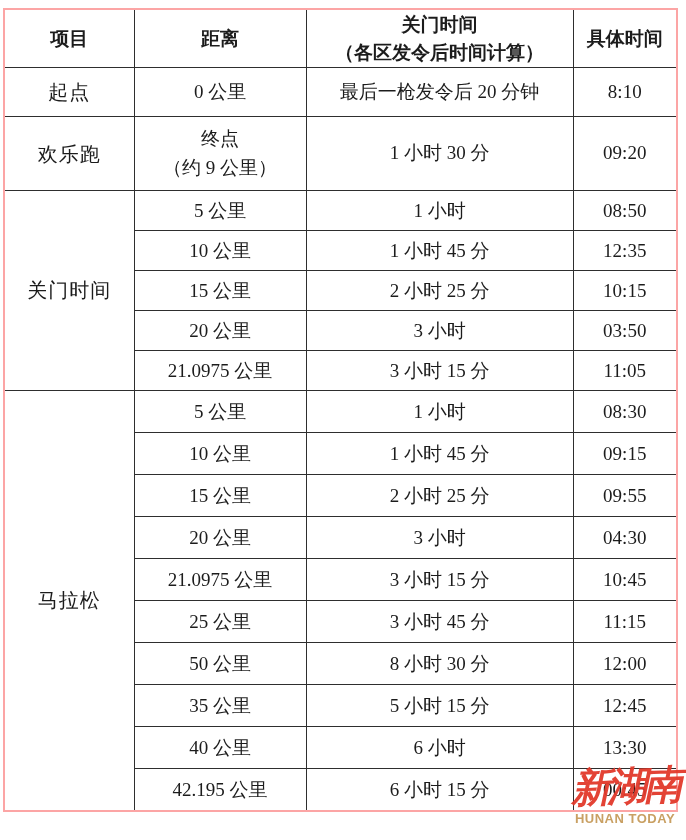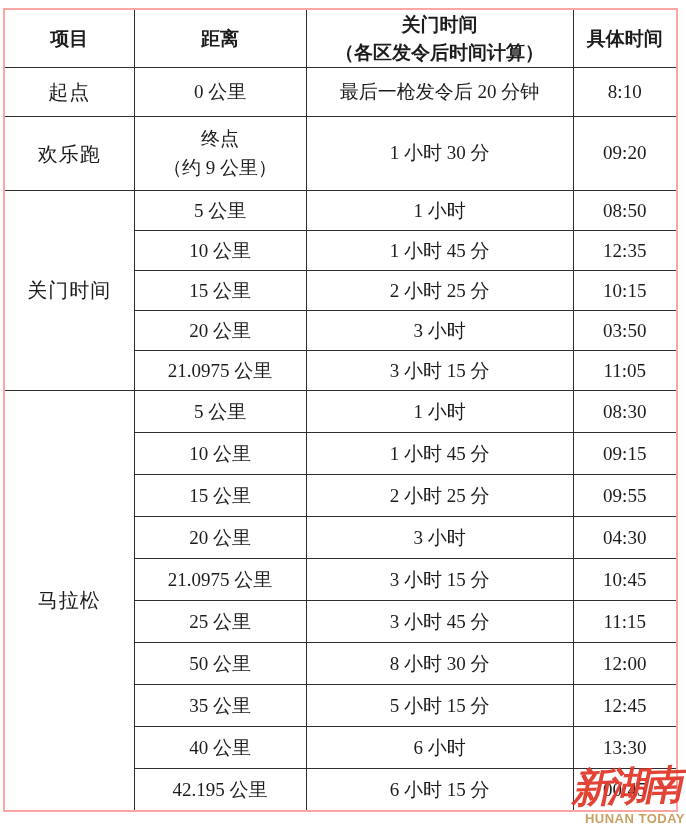--- a/index.html
+++ b/index.html
@@ -65,21 +65,20 @@
     transform: rotate(-2deg);
     opacity: 0.95;
   }
   .logo-en {
     font-family: "Liberation Sans", "DejaVu Sans", sans-serif;
     font-size: 13px;
     font-weight: bold;
     letter-spacing: 0.5px;
     margin-top: 2px;
     white-space: nowrap;
-    text-align: right;
   }
 </style>
 </head>
 <body>
 
 <div class="page">
 
   <table class="race-table">
     <colgroup>
       <col style="width:130px">

